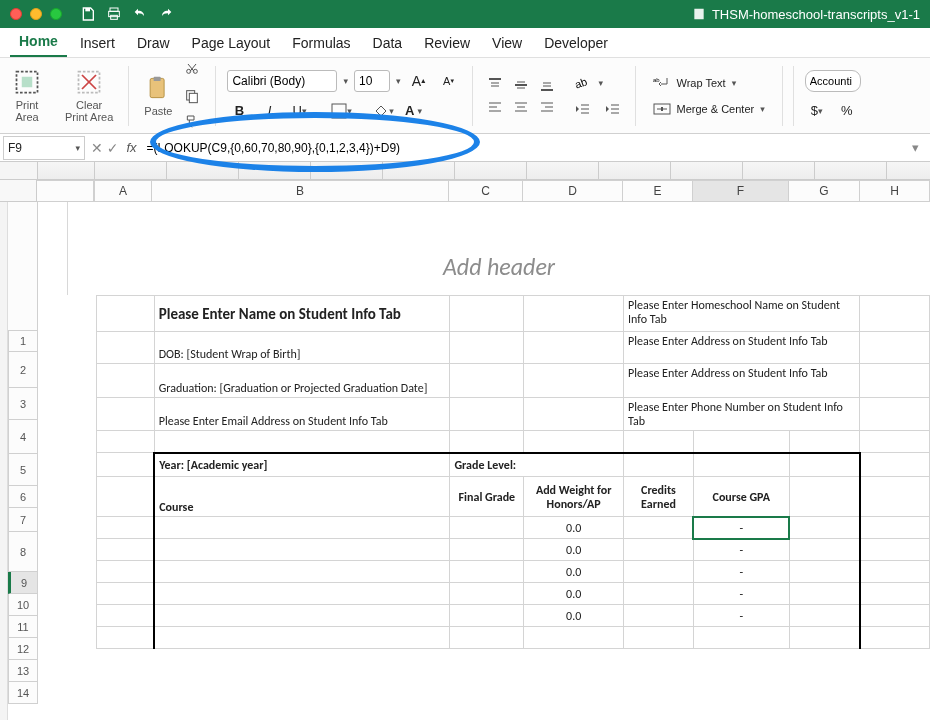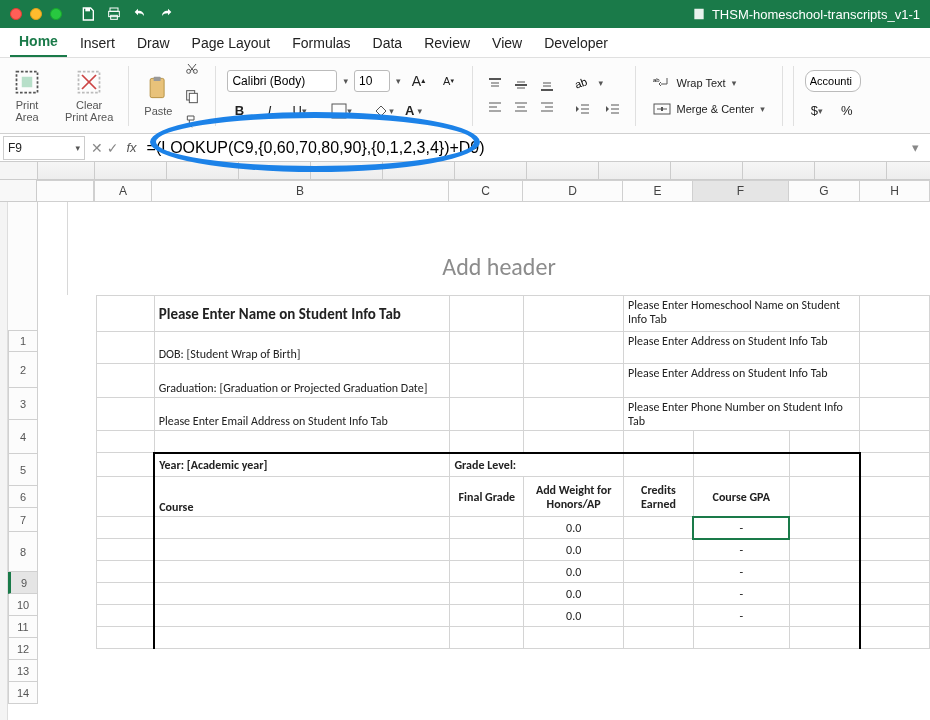--- a/index.html
+++ b/index.html
@@ -33,21 +33,21 @@
   .font-box input { height:22px; border:1px solid #bbb; border-radius:3px; padding:0 4px; font-size:12px;}
   .font-name { width:110px;}
   .font-size { width:36px;}
   .txt-btn { background:#e0f3e9; border:1px solid #b5d9c6; border-radius:3px; padding:2px 6px; font-size:11px; display:flex;align-items:center;gap:4px;}
   .dd { font-size:9px; color:#555;}
   
   .fxrow { height:28px; border-bottom:1px solid #ccc; display:flex; align-items:center; position:relative;}
   .namebox { width:82px; height:24px; border:1px solid #ccc; margin-left:3px; display:flex;align-items:center;justify-content:space-between;padding:0 4px;font-size:12px;}
   .fx-ctrl { display:flex;align-items:center;gap:4px;margin-left:6px;}
   .fx-ctrl span{color:#888;font-size:14px;}
-  .fx-input { flex:1; height:24px; border:none; font-size:16px; padding-left:6px; outline:none;}
+  .fx-input { flex:1; height:24px; border:none; font-size:12px; padding-left:6px; outline:none;}
   .fx-expand { width:18px;color:#888;}
   .fx-label{font-style:italic;font-size:13px;color:#555;margin-left:8px;margin-right:4px;}
   
   .ellipse { position:absolute; border:6px solid #1C82E8; border-radius:50%; pointer-events:none; z-index:50;}
   
   .colhdrs { display:flex; height:22px;}
   .ch { border:1px solid #d0d0d0; border-left:none; text-align:center; font-size:12px; color:#444; background:#fcfcfc; display:flex;align-items:center;justify-content:center;}
   .ch:first-child{border-left:1px solid #d0d0d0;}
   .ch.sel { background:#e5e5e5;}
   .rh { height:22px; width:30px; border:1px solid #d0d0d0;border-top:none; text-align:center; font-size:11px; color:#555; background:#fcfcfc; display:flex;align-items:center;justify-content:center;}
@@ -385,21 +385,21 @@
     <div class="rh sel">9</div>
     <div class="rh">10</div>
     <div class="rh">11</div>
     <div class="rh">12</div>
     <div class="rh">13</div>
     <div class="rh">14</div>
   </div>
 
   <div style="flex:1;position:relative;">
 
-    <div style="margin-left:29px;border-left:1px solid #d8d8d8;">
+    <div style="margin-left:29px;border-left:1px solid #d8d8d8;font-style:italic;">
       <div class="hdr-placeholder">Add header</div>
     </div>
     <table class="sstbl">
       <colgroup>
         <col class="colA">
           <col class="colB">
           <col class="colC">
           <col class="colD">
           <col class="colE">
           <col class="colF">

